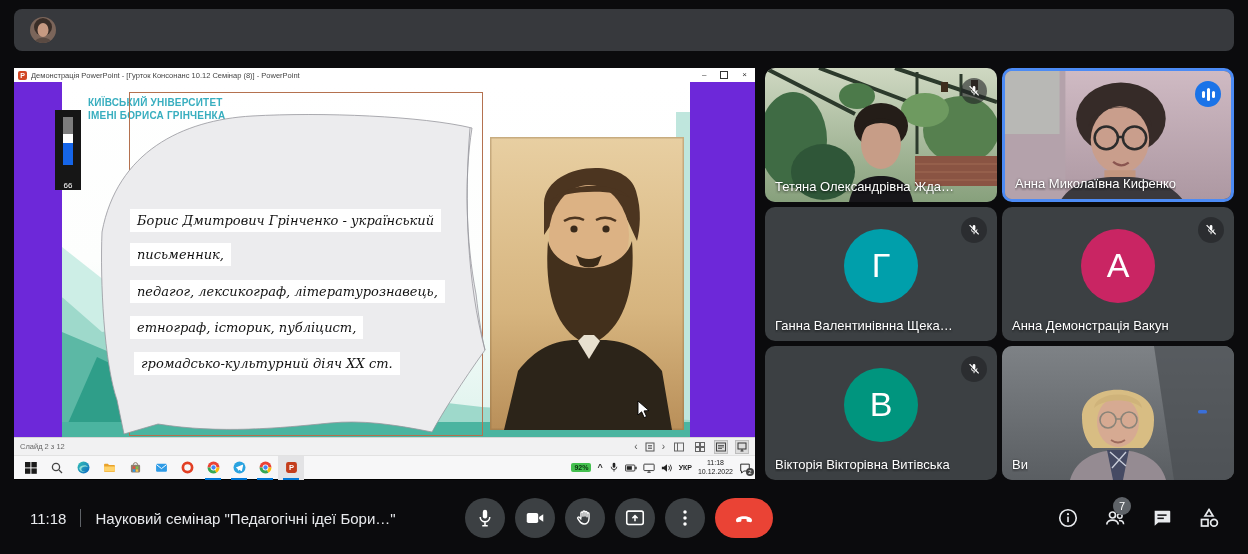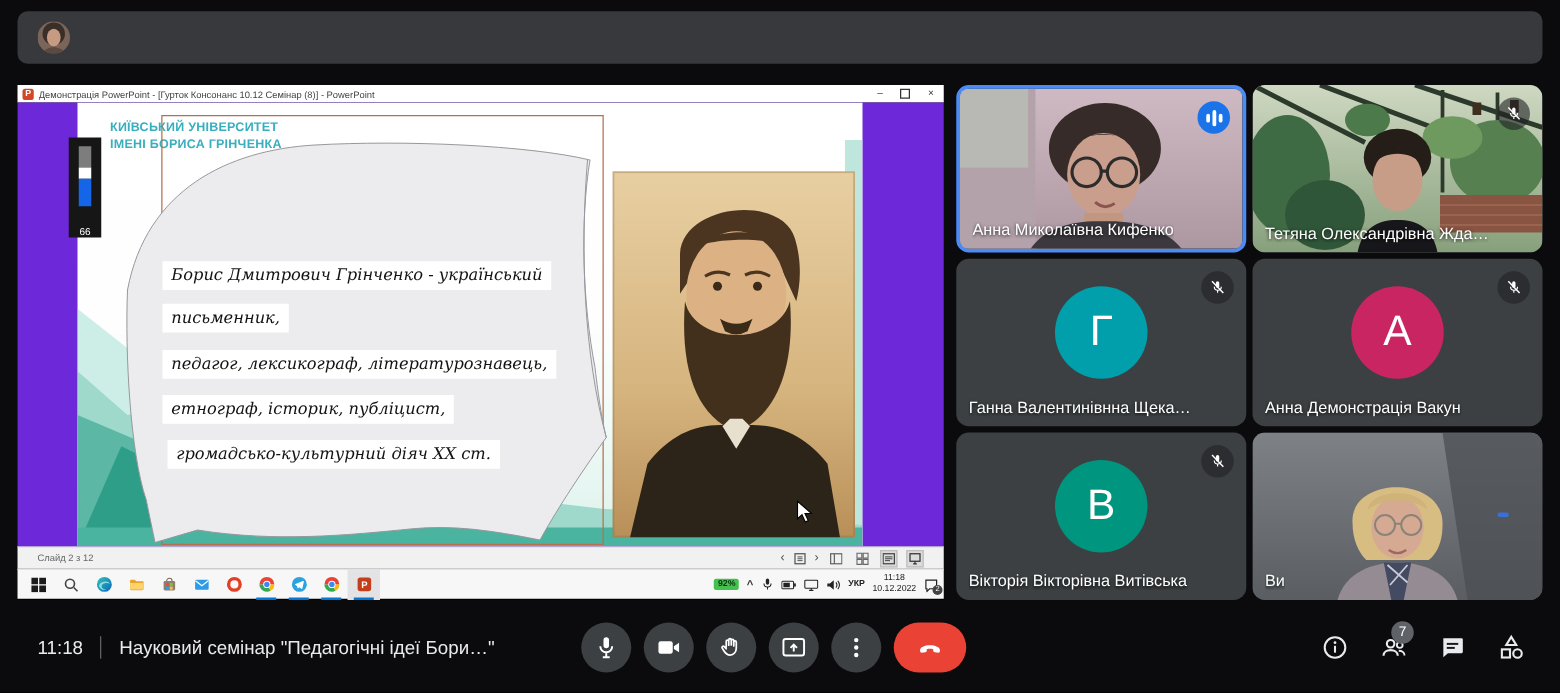--- a/index.html
+++ b/index.html
@@ -33,21 +33,21 @@
          font-style:italic;font-weight:500;font-size:13px;line-height:1;padding:5px 7px;white-space:nowrap;}
   .portrait{position:absolute;left:428px;top:55px;width:194px;height:293px;}
   .cursor{position:absolute;left:575px;top:318px;}
 
   .zoom-panel{position:absolute;left:41px;top:28px;width:26px;height:80px;background:#161616;
               display:flex;flex-direction:column;align-items:center;padding-top:7px;box-sizing:border-box;}
   .zp-seg{width:10px;}
   .zp-label{color:#fff;font-size:8px;margin-top:16px;}
 
   .ppt-status{height:18px;background:#f1f1f2;border-top:1px solid #d6d6d6;display:flex;align-items:center;
-              justify-content:space-between;padding:0 16px;box-sizing:border-box;}
+              justify-content:space-between;padding:0 6px;box-sizing:border-box;}
   .ppt-status .left{font-size:7.5px;color:#666;}
   .st-icons{display:flex;align-items:center;gap:7px;}
   .st-icons .chev{font-size:10px;color:#555;line-height:1;}
   .view-btn{display:flex;align-items:center;justify-content:center;width:14px;height:14px;}
   .view-btn.active{background:#dcdcdc;border:1px solid #bdbdbd;box-sizing:border-box;}
 
   .taskbar{height:24px;background:#f7f7f8;border-top:1px solid #e2e2e2;display:flex;align-items:center;
            padding-left:4px;box-sizing:border-box;}
   .tb-btn{width:26px;height:24px;display:flex;align-items:center;justify-content:center;position:relative;flex:0 0 auto;}
   .tb-btn.open::after{content:"";position:absolute;left:5px;right:5px;bottom:0;height:2px;background:#0078d7;}
@@ -344,51 +344,20 @@
               <path d="M2 2.5 h10 v8 h-6.5 L3 13 v-2.5 H2 Z" fill="none" stroke="#222" stroke-width="1.1"></path>
             </svg>
           <span class="notif-badge">2</span>
         </span>
       </span>
     </div>
   </div>
 
   <div class="tiles">
 
-    <div class="tile speaking">
-      <svg class="photo" viewBox="0 0 232 134" preserveAspectRatio="none">
-        <defs>
-            <linearGradient id="p1" x1="0" y1="0" x2="0" y2="1">
-              <stop offset="0" stop-color="#cfbac3"></stop>
-              <stop offset="1" stop-color="#ad98a2"></stop>
-            </linearGradient>
-          </defs>
-        <rect width="232" height="134" fill="url(#p1)"></rect>
-        <rect width="62" height="134" fill="#b4a2ab"></rect>
-        <rect width="56" height="66" fill="#bccabd" opacity=".55"></rect>
-        <ellipse cx="119" cy="50" rx="46" ry="38" fill="#362b28"></ellipse>
-        <ellipse cx="118" cy="72" rx="30" ry="35" fill="#c99e8c"></ellipse>
-        <path d="M86 58 C86 32 150 32 151 58 C140 42 128 38 118 38 C100 38 91 46 86 58 Z" fill="#362b28"></path>
-        <g stroke="#2c2c2c" stroke-width="2.6" fill="none">
-          <circle cx="104" cy="70" r="12"></circle>
-            <circle cx="133" cy="70" r="12"></circle>
-            <path d="M116 69 h5"></path>
-        </g>
-        <path d="M111 95 q8 7 16 1" stroke="#8a5550" stroke-width="2.4" fill="none"></path>
-        <path d="M102 104 h32 v16 h-32 Z" fill="#c2967f"></path>
-        <path d="M58 134 C70 116 94 110 118 111 C146 110 170 118 182 134 Z" fill="#3b393d"></path>
-      </svg>
-      <span class="tile-ind ind-speak">
-        <i style="height:7px"></i>
-          <i style="height:13px"></i>
-          <i style="height:7px"></i>
-      </span>
-      <span class="tile-name">Анна Миколаївна Кифенко</span>
-    </div>
-
     <div class="tile">
       <svg class="photo" viewBox="0 0 232 134" preserveAspectRatio="none">
         <defs>
             <linearGradient id="p2" x1="0" y1="0" x2="0" y2="1">
               <stop offset="0" stop-color="#cfd8c2"></stop>
               <stop offset="1" stop-color="#87a07c"></stop>
             </linearGradient>
           </defs>
         <rect width="232" height="134" fill="url(#p2)"></rect>
         <path d="M0 0 L90 46 M54 0 L160 40 M130 0 L232 34" stroke="#2c3a2c" stroke-width="4" fill="none"></path>
@@ -412,20 +381,51 @@
             <g fill="#fff" stroke="#fff">
               <rect x="9.8" y="3.5" width="4.6" height="9" rx="2.3" stroke="none"></rect>
               <path d="M7.6 11 a4.8 4.8 0 0 0 9.6 0 M12.1 16 v3.2" fill="none" stroke-width="1.6"></path>
               <path d="M4.5 3.5 L20 19.5" stroke-width="2"></path>
             </g>
           </svg>
       </span>
       <span class="tile-name">Тетяна Олександрівна Жда…</span>
     </div>
 
+    <div class="tile speaking">
+      <svg class="photo" viewBox="0 0 232 134" preserveAspectRatio="none">
+        <defs>
+            <linearGradient id="p1" x1="0" y1="0" x2="0" y2="1">
+              <stop offset="0" stop-color="#cfbac3"></stop>
+              <stop offset="1" stop-color="#ad98a2"></stop>
+            </linearGradient>
+          </defs>
+        <rect width="232" height="134" fill="url(#p1)"></rect>
+        <rect width="62" height="134" fill="#b4a2ab"></rect>
+        <rect width="56" height="66" fill="#bccabd" opacity=".55"></rect>
+        <ellipse cx="119" cy="50" rx="46" ry="38" fill="#362b28"></ellipse>
+        <ellipse cx="118" cy="72" rx="30" ry="35" fill="#c99e8c"></ellipse>
+        <path d="M86 58 C86 32 150 32 151 58 C140 42 128 38 118 38 C100 38 91 46 86 58 Z" fill="#362b28"></path>
+        <g stroke="#2c2c2c" stroke-width="2.6" fill="none">
+          <circle cx="104" cy="70" r="12"></circle>
+            <circle cx="133" cy="70" r="12"></circle>
+            <path d="M116 69 h5"></path>
+        </g>
+        <path d="M111 95 q8 7 16 1" stroke="#8a5550" stroke-width="2.4" fill="none"></path>
+        <path d="M102 104 h32 v16 h-32 Z" fill="#c2967f"></path>
+        <path d="M58 134 C70 116 94 110 118 111 C146 110 170 118 182 134 Z" fill="#3b393d"></path>
+      </svg>
+      <span class="tile-ind ind-speak">
+        <i style="height:7px"></i>
+          <i style="height:13px"></i>
+          <i style="height:7px"></i>
+      </span>
+      <span class="tile-name">Анна Миколаївна Кифенко</span>
+    </div>
+
     <div class="tile">
       <span class="avatar-circle av-teal">Г</span>
       <span class="tile-ind ind-mute">
         <svg width="14" height="14" viewBox="0 0 24 24">
             <g fill="#fff" stroke="#fff">
               <rect x="9.8" y="3.5" width="4.6" height="9" rx="2.3" stroke="none"></rect>
               <path d="M7.6 11 a4.8 4.8 0 0 0 9.6 0 M12.1 16 v3.2" fill="none" stroke-width="1.6"></path>
               <path d="M4.5 3.5 L20 19.5" stroke-width="2"></path>
             </g>
           </svg>

